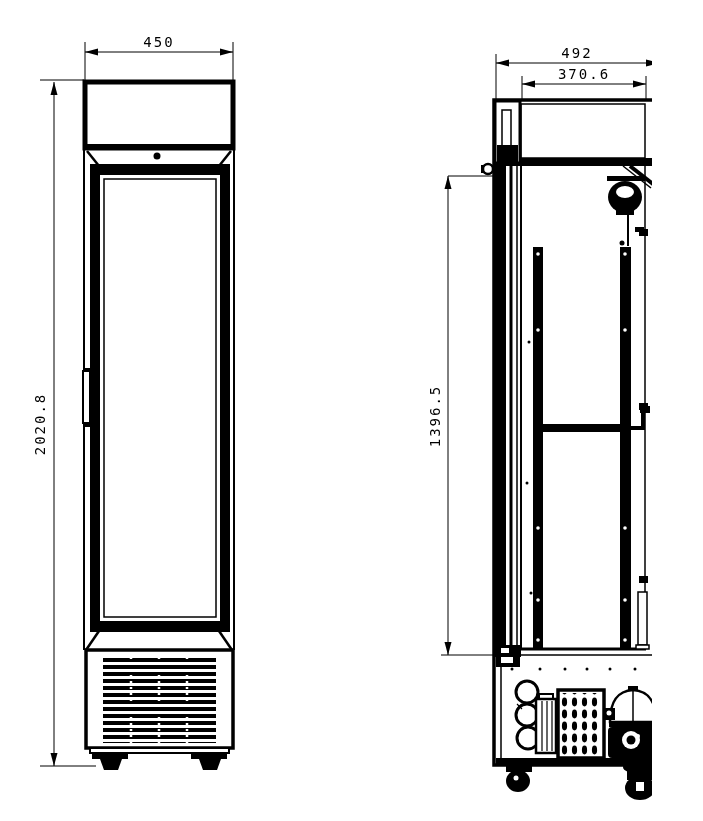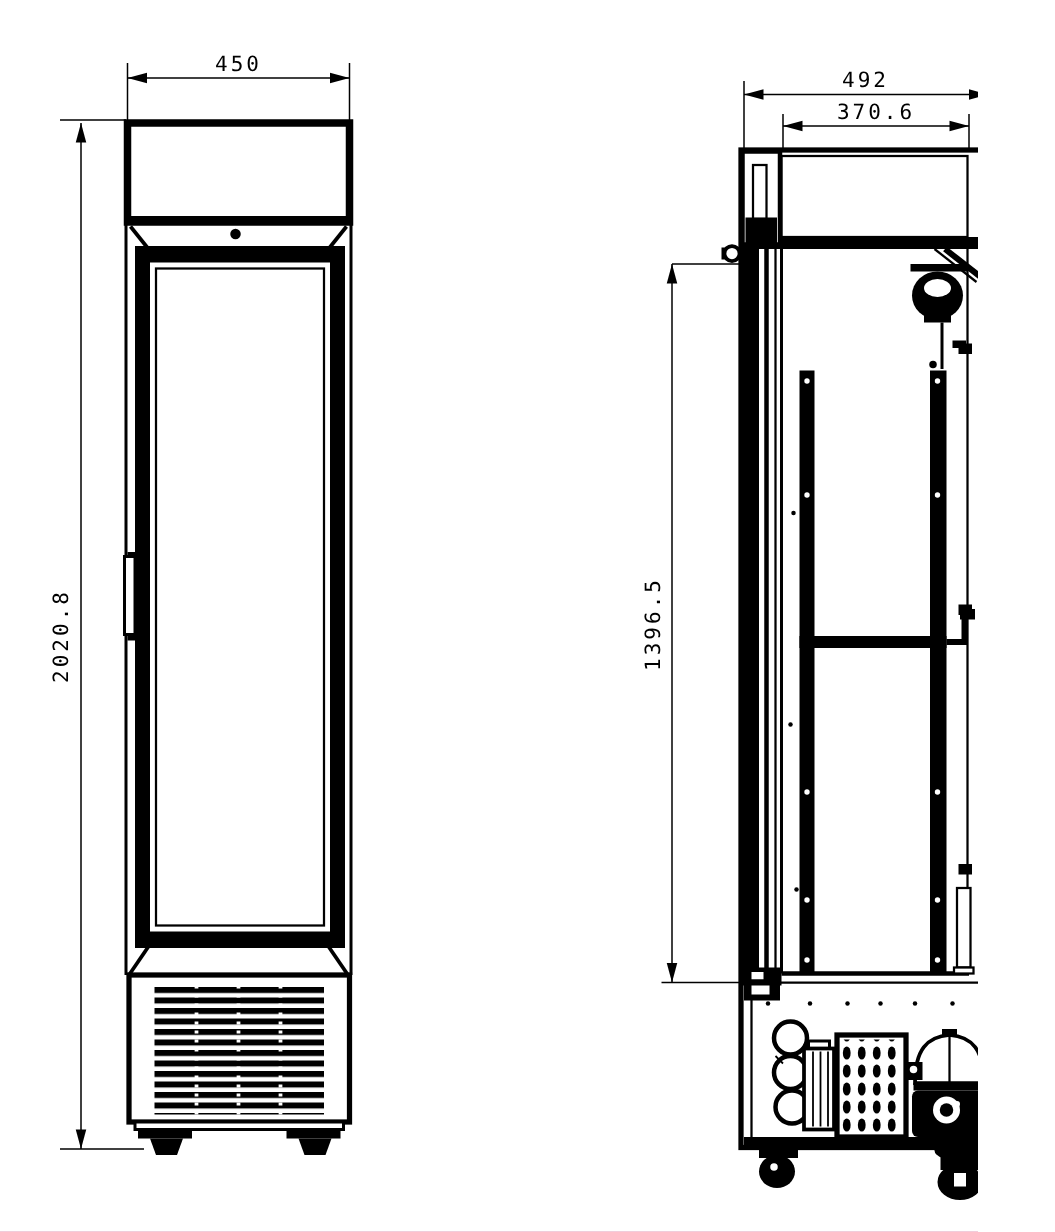--- a/index.html
+++ b/index.html
@@ -1,16 +1,16 @@
 <!DOCTYPE html>
 <html><head>
 <meta charset="utf-8">
 <style>
   html,body{margin:0;padding:0;background:#ffffff;}
-  .canvas{position:relative;width:652px;height:821px;background:#be185d;overflow:hidden;}
+  .canvas{position:relative;width:652px;height:821px;background:#86efac;overflow:hidden;}
   svg{position:absolute;left:0;top:0;}
   text{fill:#000;font-family:"DejaVu Sans Mono","Liberation Mono",monospace;font-size:14px;letter-spacing:2px;}
 </style>
 </head>
 <body>
 
 <div class="canvas">
 <svg width="703" height="821" viewBox="0 0 703 821">
   <defs>
     <pattern id="louvers" width="12" height="7" patternUnits="userSpaceOnUse">

